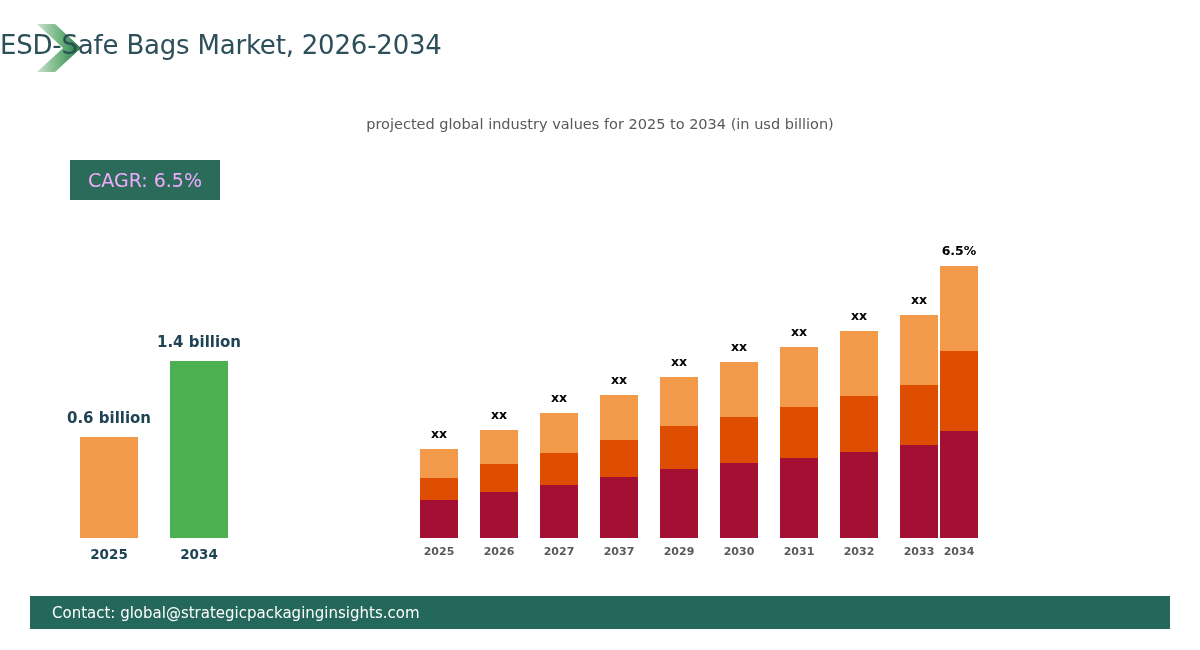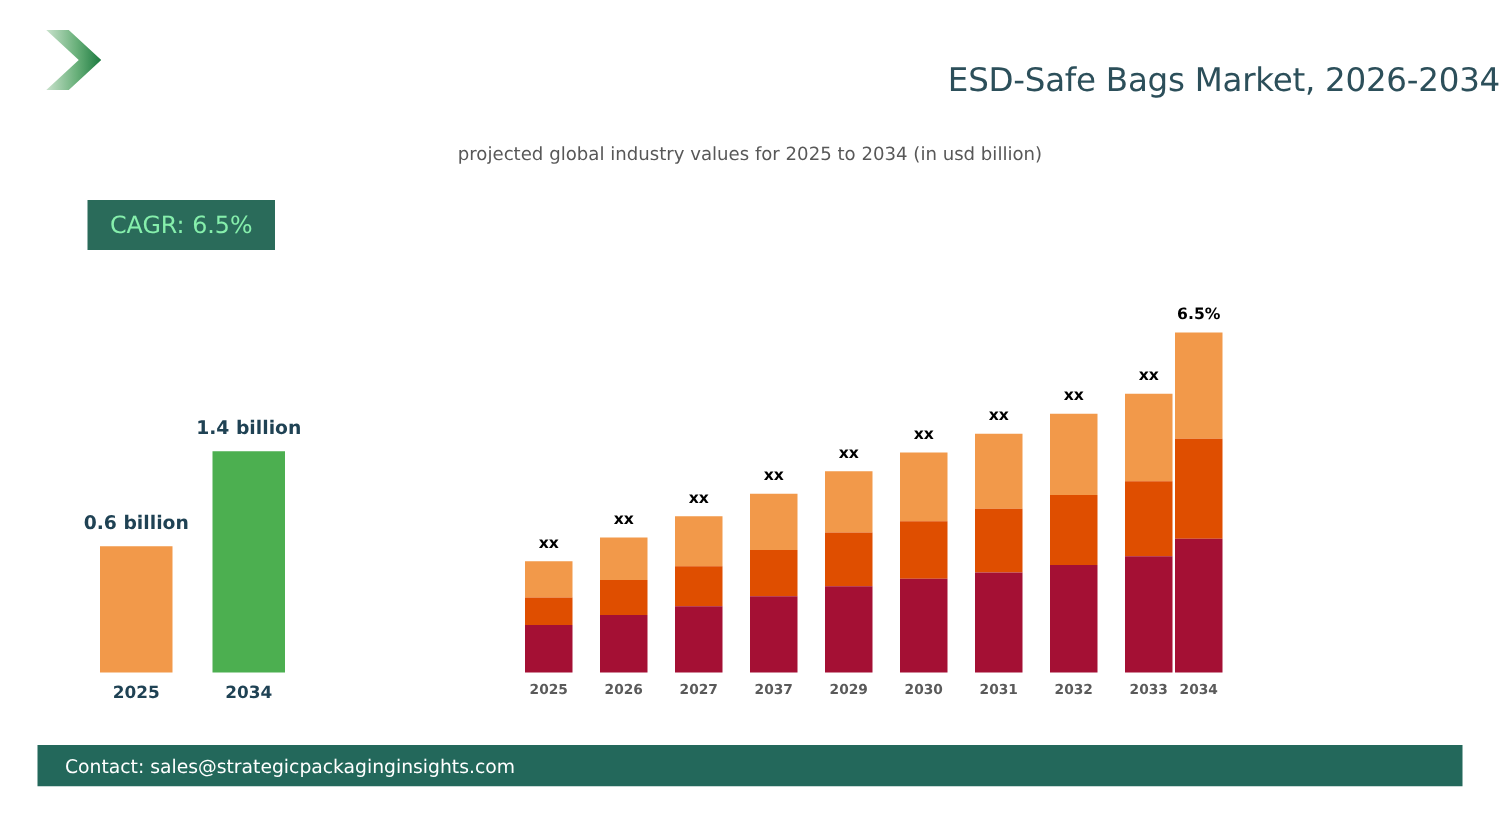--- a/index.html
+++ b/index.html
@@ -50,23 +50,23 @@
     letter-spacing: 0.55px;
     color: #4E9E68;
     margin-top: 6px;
     white-space: nowrap;
   }
 
   
   #chart-title {
     position: absolute;
     left: 0;
-    top: 50px;
+    top: 30px;
     width: 1200px;
-    text-align: right;
+    text-align: left;
     font-size: 26px;
     color: #2C4F5A;
     font-family: "DejaVu Sans", sans-serif;
     letter-spacing: -0.2px;
   }
   #chart-subtitle {
     position: absolute;
     left: 0;
     top: 116px;
     width: 1200px;
@@ -77,21 +77,21 @@
   }
 
   
   #cagr-badge {
     position: absolute;
     left: 70px;
     top: 160px;
     width: 150px;
     height: 40px;
     background: #2A6B5A;
-    color: #86efac;
+    color: #f0abfc;
     font-size: 19px;
     display: flex;
     align-items: center;
     justify-content: center;
     font-family: "DejaVu Sans", sans-serif;
   }
 
   
   #overview-chart {
     position: absolute;
@@ -319,14 +319,14 @@
         <div class="fc-seg" style="height: 84.5455px; background: rgb(242, 153, 74);"></div>
         <div class="fc-seg" style="height: 80px; background: rgb(223, 78, 0);"></div>
         <div class="fc-seg" style="height: 107.273px; background: rgb(164, 16, 52);"></div>
       </div>
       <div class="fc-label" style="bottom: 301.818px;">6.5%</div>
       <div class="fc-year">2034</div>
     </div>
   </div>
 
 <div id="footer-bar">
-  <div class="footer-text">Contact: sales@strategicpackaginginsights.com</div>
+  <div class="footer-text">Contact: global@strategicpackaginginsights.com</div>
 </div>
 
 </body></html>

